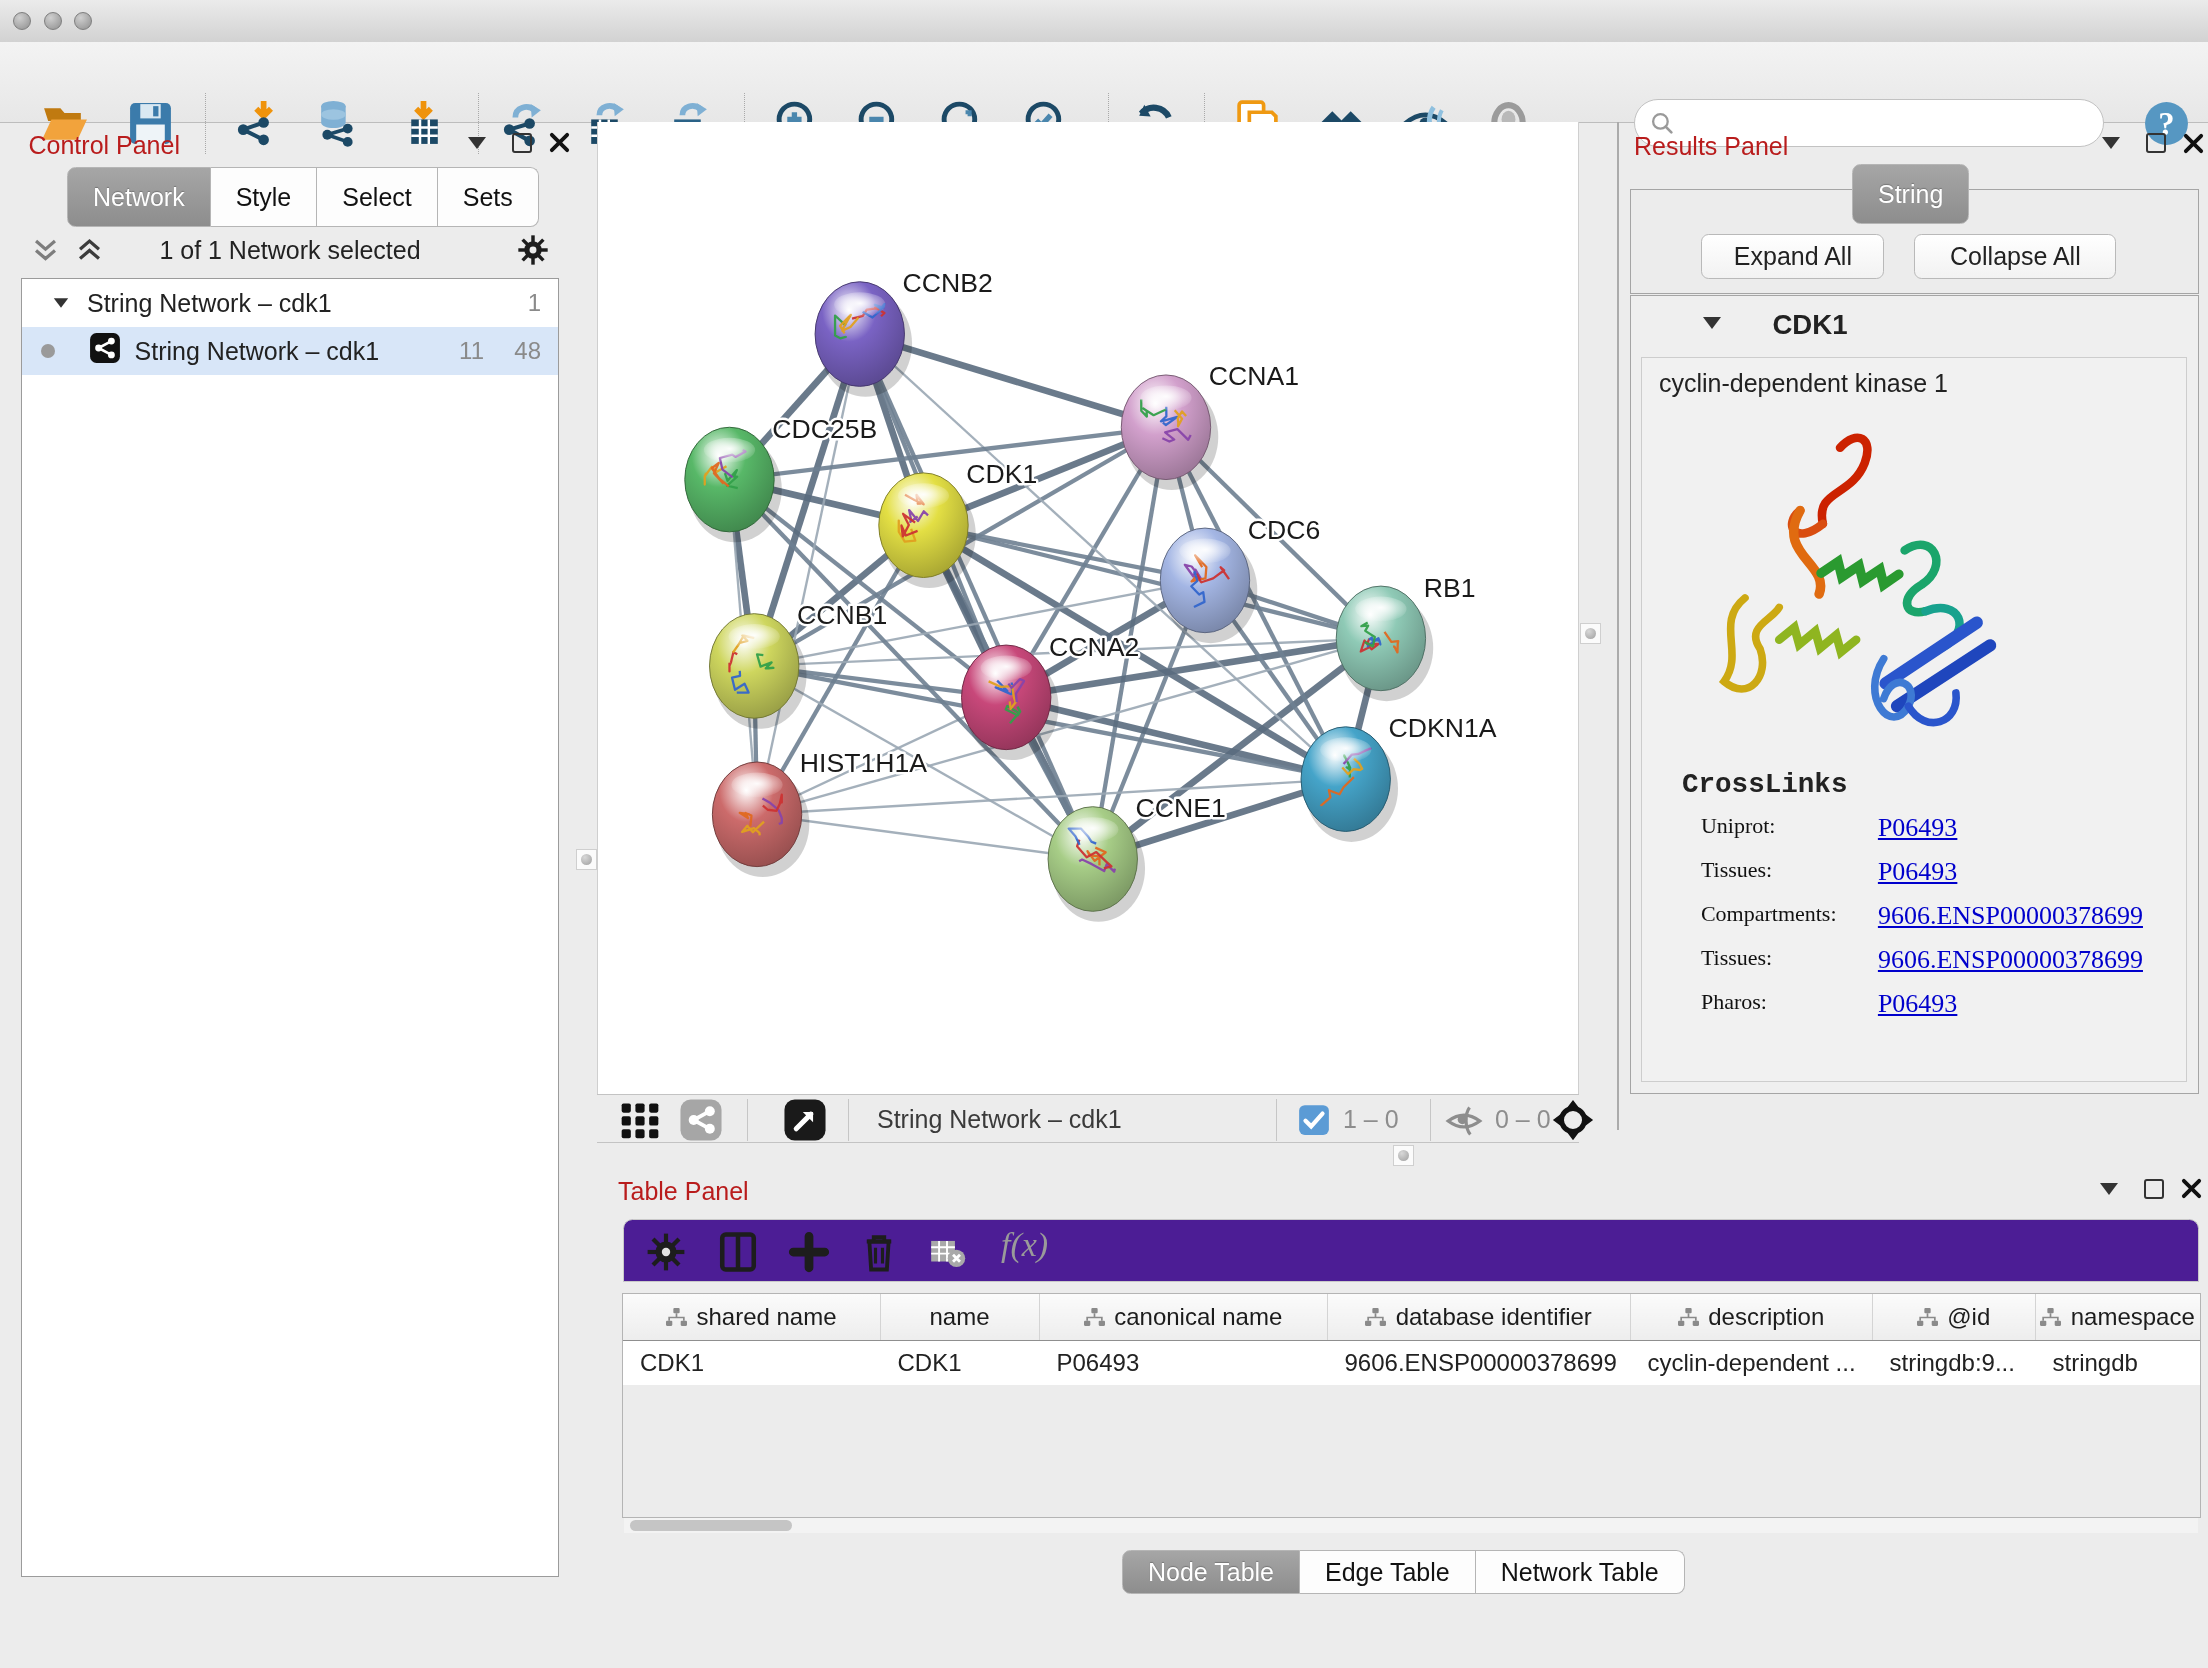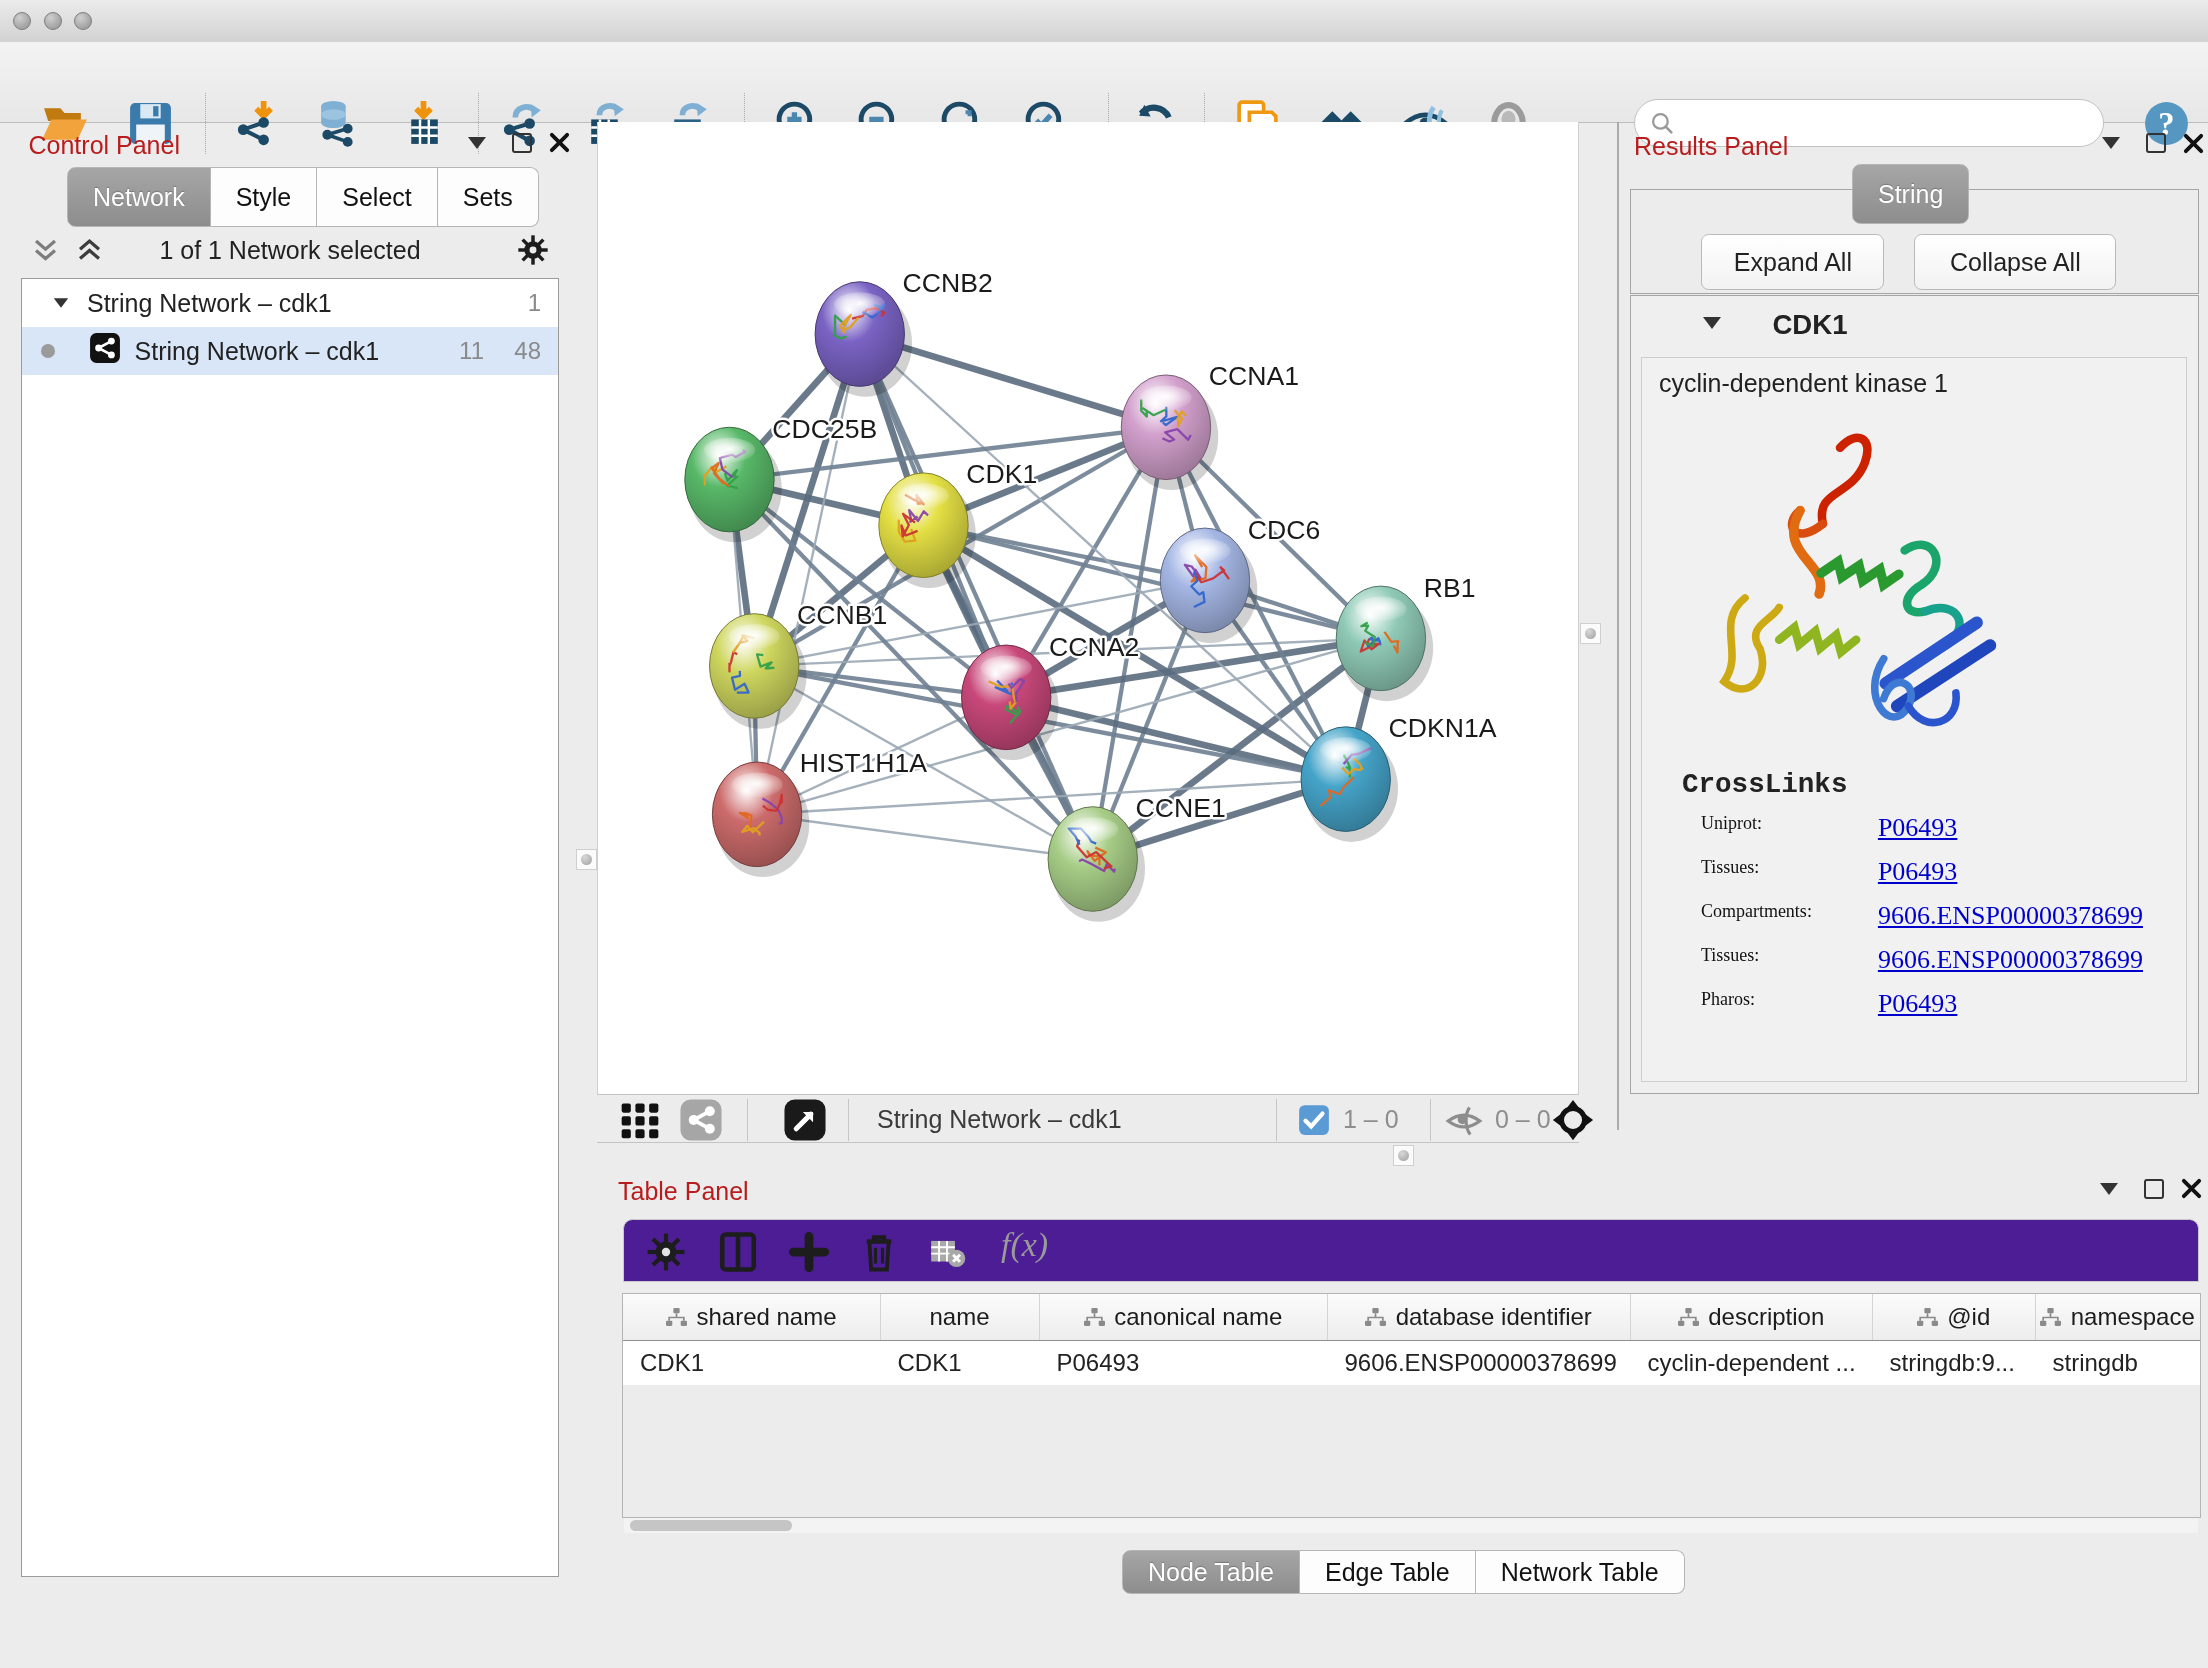--- a/index.html
+++ b/index.html
@@ -62,31 +62,31 @@
 
   .handle{position:absolute;width:19px;height:19px;background:#fbfbfb;border:1px solid #cfcfcf;
     display:flex;align-items:center;justify-content:center;cursor:pointer;}
   .handle i{display:block;width:11.4px;height:11.4px;border-radius:50%;
     background:radial-gradient(circle at 35% 30%,#d8d8d8,#9f9f9f);}
 
   
   .results{position:absolute;left:1617px;top:122px;width:582px;height:1008px;border-left:2.9px double #ababab;}
   .rbox1{position:absolute;left:11.4px;top:67px;width:569px;height:105px;background:#ececec;
     border:1.9px solid #a5a5a5;box-sizing:border-box;}
-  .rbtn{position:absolute;top:44px;height:56px;background:linear-gradient(#ffffff,#f2f2f2);
+  .rbtn{position:absolute;top:44px;height:45px;background:linear-gradient(#ffffff,#f2f2f2);
     border:1px solid #b9b9b9;border-radius:7.6px;font-size:25px;display:flex;align-items:center;
     justify-content:center;cursor:pointer;box-sizing:border-box;}
   .rbox2{position:absolute;left:11.4px;top:173px;width:569px;height:799px;background:#efefef;
     border:1.9px solid #a5a5a5;box-sizing:border-box;}
   .rhdr{position:absolute;left:0;top:0;width:100%;height:59px;}
   .rinner{position:absolute;left:9.5px;top:61px;width:546px;height:725px;background:#f1f1f1;
     border:1px solid #cdcdcd;box-sizing:border-box;}
   .serif{font-family:Liberation Mono, monospace;}
   .cl-row{position:relative;height:44px;}
-  .cl-label{position:absolute;left:59px;font-size:18px;color:#111;font-family:"Liberation Serif",serif;}
+  .cl-label{position:absolute;left:59px;font-size:22px;color:#111;font-family:"Liberation Serif",serif;}
   .cl-link{position:absolute;left:236px;font-size:26px;color:#0000cc;text-decoration:underline;
     font-family:"Liberation Serif",serif;cursor:pointer;}
 
   
   .tablebar{position:absolute;left:623px;top:1219px;width:1576px;height:63px;background:#4c1d95;
     border:1px solid #c9c9c9;border-radius:9.5px 9.5px 0 0;box-sizing:border-box;}
   .tibtn{position:absolute;top:10.5px;width:42px;height:42px;cursor:pointer;}
   .tibtn svg{width:100%;height:100%;}
   table.grid{position:absolute;left:623px;top:1294px;width:1576px;border-collapse:collapse;
     background:#fff;table-layout:fixed;font-size:24px;}

